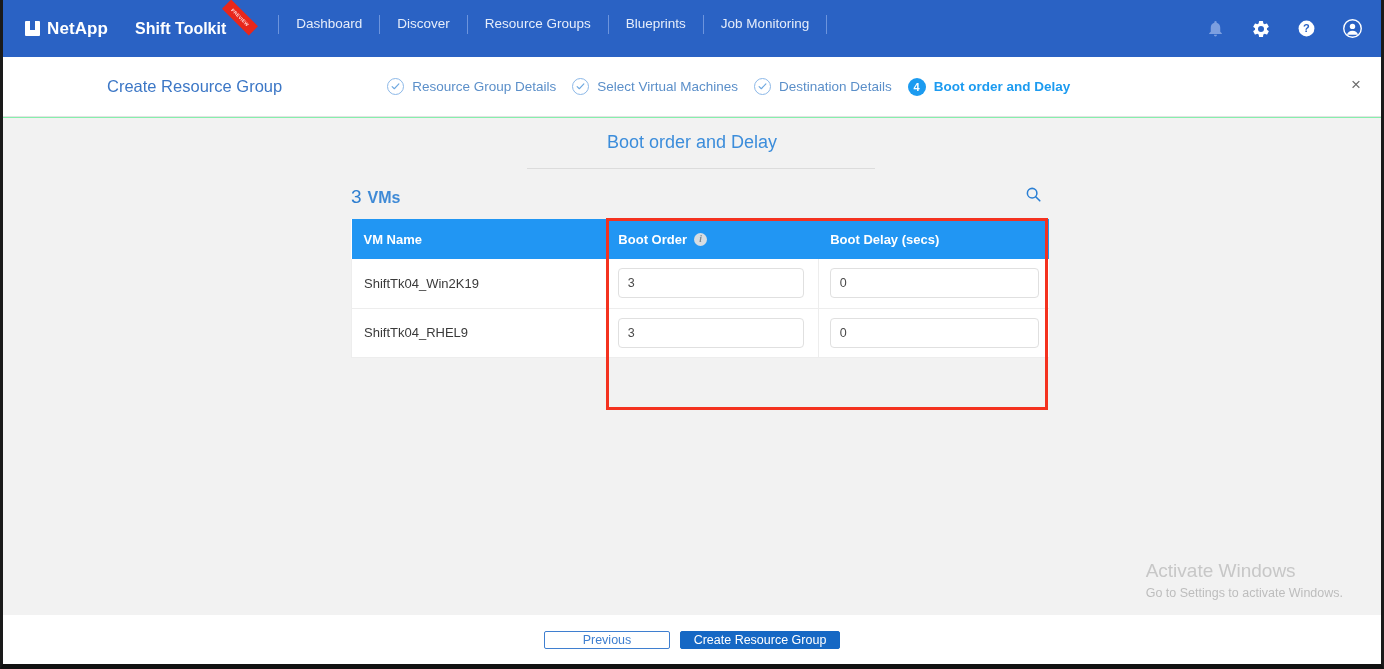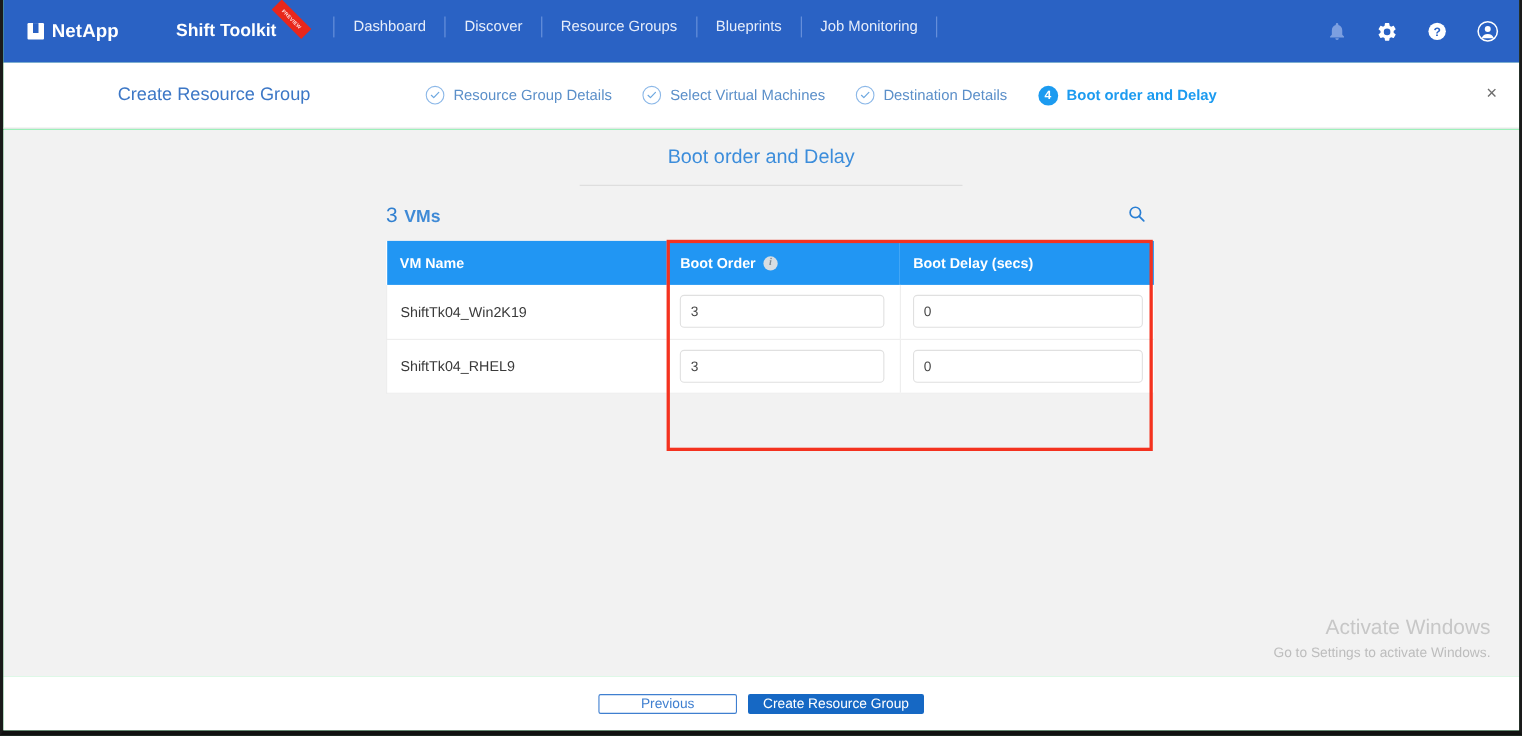--- a/index.html
+++ b/index.html
@@ -47,21 +47,21 @@
     left: 5px; top: 0px;
     width: 5px; height: 9px;
     background: #2a62c4;
   }
   .netapp-text {
     font-size: 17px; font-weight: bold; letter-spacing: 0.1px;
     color: #ffffff;
   }
   .product {
     position: relative;
-    margin-left: 52px;
+    margin-left: 27px;
     font-size: 16px; font-weight: bold;
     color: #ffffff;
     display: flex; align-items: flex-start;
   }
   .preview-ribbon {
     position: absolute;
     right: -33px; top: -9px;
     width: 38px; height: 13px;
     background: #e8271b;
     transform: rotate(45deg);
@@ -111,21 +111,21 @@
   }
   .wizard-title {
     margin-left: 104px;
     font-size: 16.5px;
     color: #3c77c6;
     white-space: nowrap;
   }
   .steps {
     display: flex; align-items: center;
     margin-left: 105px;
-    gap: 28px;
+    gap: 16px;
   }
   .step { display: flex; align-items: center; gap: 8px; cursor: pointer; white-space: nowrap; }
   .step-circle-done {
     width: 17px; height: 17px; border-radius: 50%;
     border: 1.4px solid #8cb8e8;
     display: flex; align-items: center; justify-content: center;
   }
   .step-circle-done svg { display: block; }
   .step-circle-active {
     width: 18px; height: 18px; border-radius: 50%;
@@ -234,22 +234,22 @@
     position: absolute;
     left: 603px; top: 100px;
     width: 442px; height: 192px;
     border: 3px solid #f4321f;
     pointer-events: none;
     z-index: 5;
   }
 
   
   .watermark {
-    position: absolute; right: 26px; bottom: 13px;
-    text-align: right; user-select: none;
+    position: absolute; right: 38px; bottom: 13px;
+    text-align: left; user-select: none;
   }
   .wm-title { font-size: 19px; color: #c7c7c7; line-height: 26px; }
   .wm-sub   { font-size: 12.5px; color: #bdbdbd; line-height: 18px; }
 
   
   .footer {
     position: absolute; left: 0; bottom: 0;
     width: 1378px; height: 49px;
     background: #ffffff;
     display: flex; align-items: center; justify-content: center;

